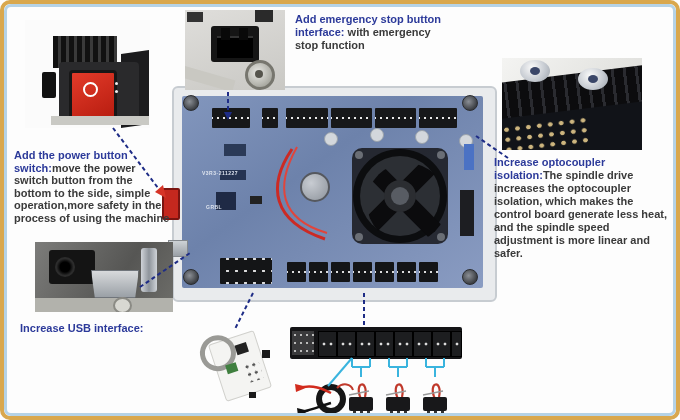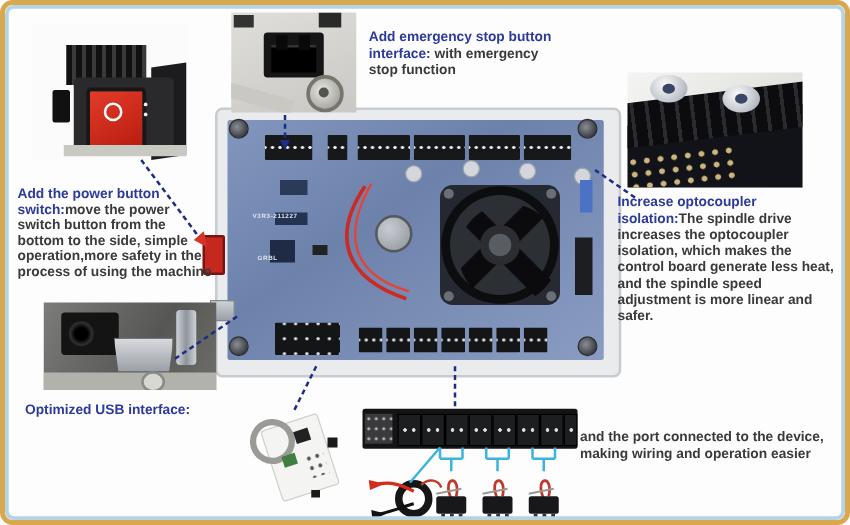--- a/index.html
+++ b/index.html
@@ -244,32 +244,32 @@
     <polygon points="228,120 224,112 232,112" fill="#1e2c86"></polygon>
     <polygon points="166,198 155,192 163,185" fill="#d63427"></polygon>
     <g stroke="#3ab4de" stroke-width="2" fill="none">
       <path d="M352,358 L328,386"></path>
       <path d="M352,358 L352,367 M370,358 L370,367 M352,367 L370,367 M361,367 L361,377"></path>
       <path d="M389,358 L389,367 M407,358 L407,367 M389,367 L407,367 M398,367 L398,377"></path>
       <path d="M426,358 L426,367 M444,358 L444,367 M426,367 L444,367 M435,367 L435,377"></path>
     </g>
   </svg>
 
-  <div class="callout" style="left:295px;top:24px;width:148px;">
+  <div class="callout" style="left:295px;top:13px;width:148px;">
     <span class="h">Add emergency stop button interface:</span><span> with emergency stop function</span>
   </div>
 
   <div class="callout tight" style="left:14px;top:149px;width:158px;">
     <span class="h">Add the power button switch:</span><span>move the power switch button from the bottom to the side, simple operation,more safety in the process of using the machine</span>
   </div>
 
   <div class="callout" style="left:494px;top:156px;width:176px;">
     <span class="h">Increase optocoupler isolation:</span><span>The spindle drive increases the optocoupler isolation, which makes the control board generate less heat, and the spindle speed adjustment is more linear and safer.</span>
   </div>
 
   <div class="callout" style="left:20px;top:322px;width:188px;">
-    <span class="h block">Optimized USB interface:</span>
+    <span class="h block">Increase USB interface:</span>
   </div>
 
   <div class="callout" style="left:464px;top:344px;width:196px;">
-    <span>and the port connected to the device, making wiring and operation easier</span>
+    
   </div>
 </div>
 
 </body></html>

